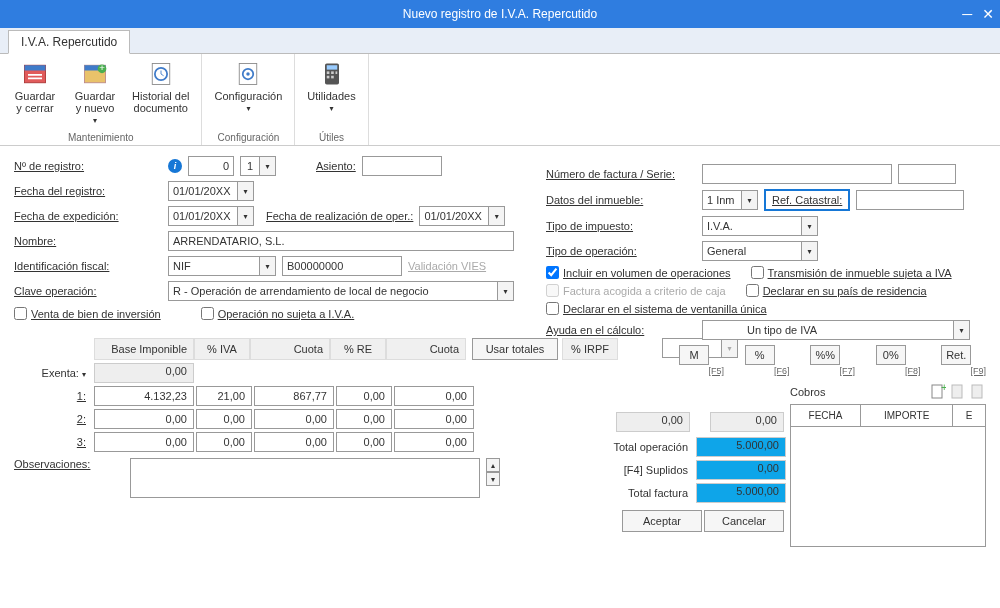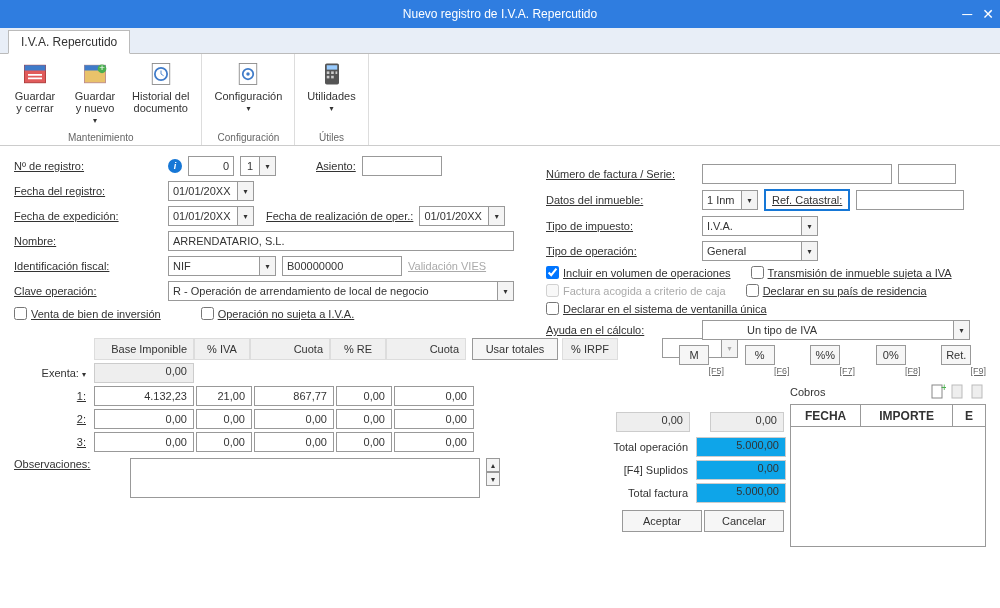--- a/index.html
+++ b/index.html
@@ -59,21 +59,21 @@
 .obs .spin { display:flex; flex-direction:column; }
 .obs .spin span { border:1px solid #999; width:14px; height:14px; font-size:8px; display:flex; align-items:center; justify-content:center; cursor:pointer; background:#f4f4f4;}
 
 .action-row { display:flex; gap:2px; justify-content:flex-end; margin-top:12px; }
 
 .cobros { position:absolute; right:14px; top:382px; width:196px;}
 .cobros-head { display:flex; align-items:center; justify-content:space-between;}
 .cobros-head .ic { display:flex; gap:4px;}
 .cobros-head .ic svg { width:16px; height:16px; cursor:pointer;}
 .cobros table { border-collapse:collapse; width:100%; margin-top:4px;}
-.cobros th { border:1px solid #999; background:#fff; font-weight:bold; height:22px; font-size:12px;margin-left:38px;}
+.cobros th { border:1px solid #999; background:#fff; font-weight:normal; height:22px; font-size:10px;margin-left:38px;}
 .cobros td { border:1px solid #999; height:120px; background:#fff;}
 
 .col-right { position:absolute; left:546px; top:18px; width:440px; }
 .disabled { color:#aaa; background:#f9f9f9;}
 .info-ic { width:14px; height:14px; background:#1677d6; color:#fff; border-radius:50%; display:inline-flex; align-items:center; justify-content:center; font-size:9px; font-style:italic; font-weight:bold;}
 </style>
 </head>
 <body>
 
 <div class="titlebar">

